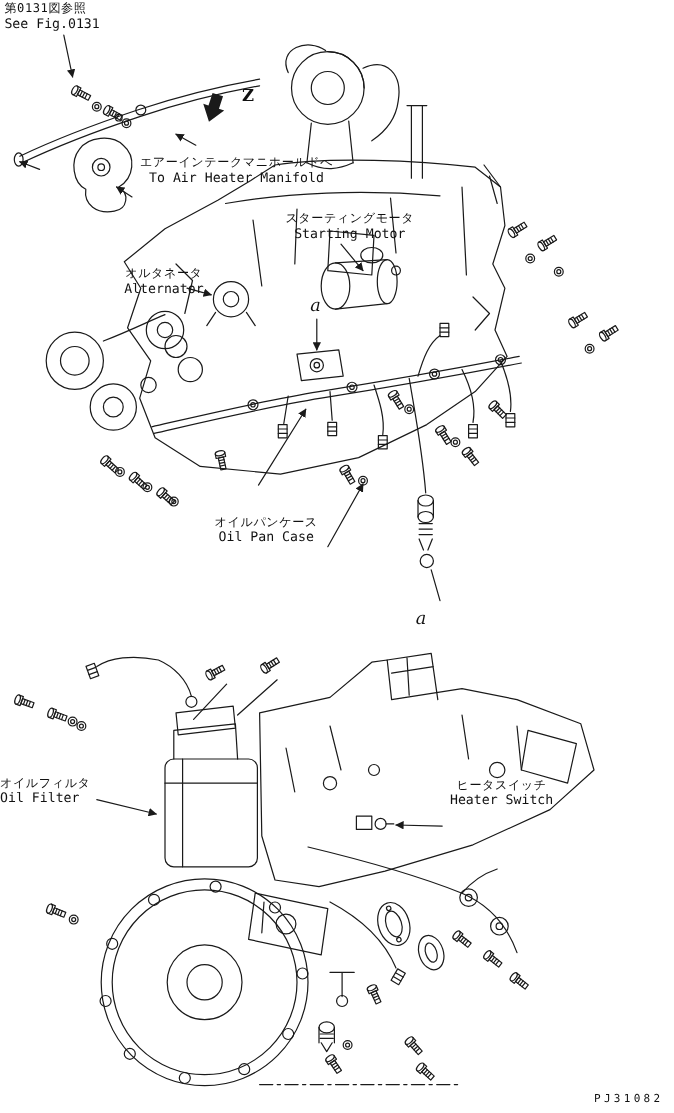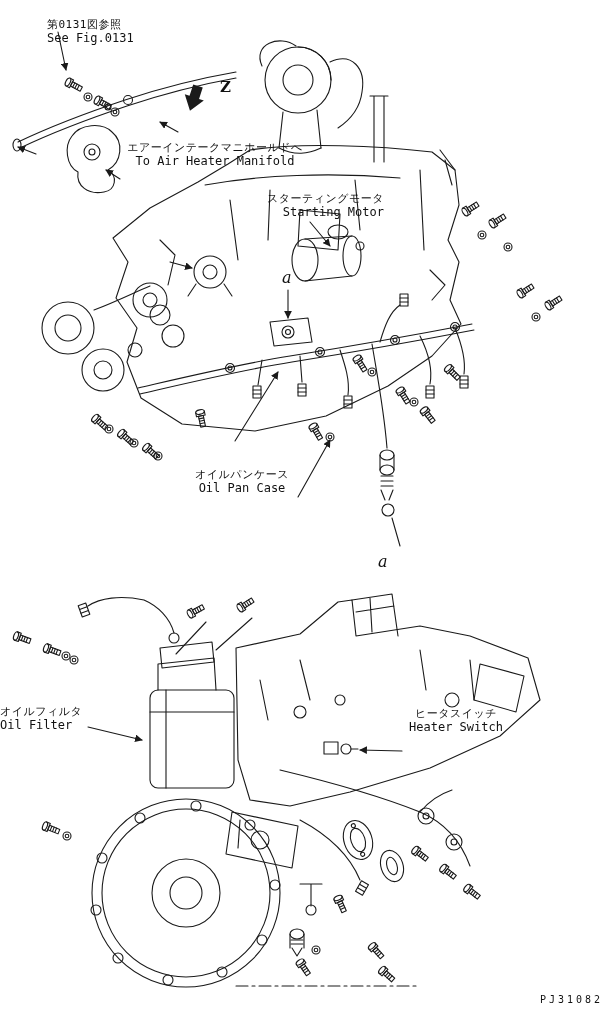--- a/index.html
+++ b/index.html
@@ -302,38 +302,42 @@
           <use href="#bolt" transform="translate(467,888) rotate(38)"></use>
           <use href="#bolt" transform="translate(338,898) rotate(66)"></use>
           <use href="#bolt" transform="translate(372,946) rotate(48)"></use>
           <use href="#bolt" transform="translate(382,970) rotate(42)"></use>
           <use href="#bolt" transform="translate(300,962) rotate(56)"></use>
         </g>
       </g>
     </g>
   </svg>
 
-  <div class="lbl left" style="left:4px;top:18px;margin-left:43px;">
+  <div class="lbl left" style="left:4px;top:1px;">
     <span class="jp">第0131図参照</span>
     <span class="en">See Fig.0131</span>
   </div>
 
   <div class="marker upright" style="left:220px;top:80px;">Z</div>
 
   <div class="lbl" style="left:124px;top:141px;width:182px;">
     <span class="jp">エアーインテークマニホールドへ</span>
     <span class="en">To Air Heater Manifold</span>
   </div>
 
 
-  <div class="lbl" style="left:252px;top:192px;width:132px;text-align:right;">
+  <div class="lbl" style="left:252px;top:192px;width:132px;">
     <span class="jp">スターティングモータ</span>
     <span class="en">Starting Motor</span>
   </div>
 
+  <div class="lbl" style="left:104px;top:242px;width:90px;">
+    <span class="jp">オルタネータ</span>
+    <span class="en">Alternator</span>
+  </div>
 
   <div class="marker" style="left:282px;top:270px;">a</div>
 
   <div class="lbl" style="left:186px;top:468px;width:112px;">
     <span class="jp">オイルパンケース</span>
     <span class="en">Oil Pan Case</span>
   </div>
 
 
   <div class="marker" style="left:378px;top:554px;">a</div>

